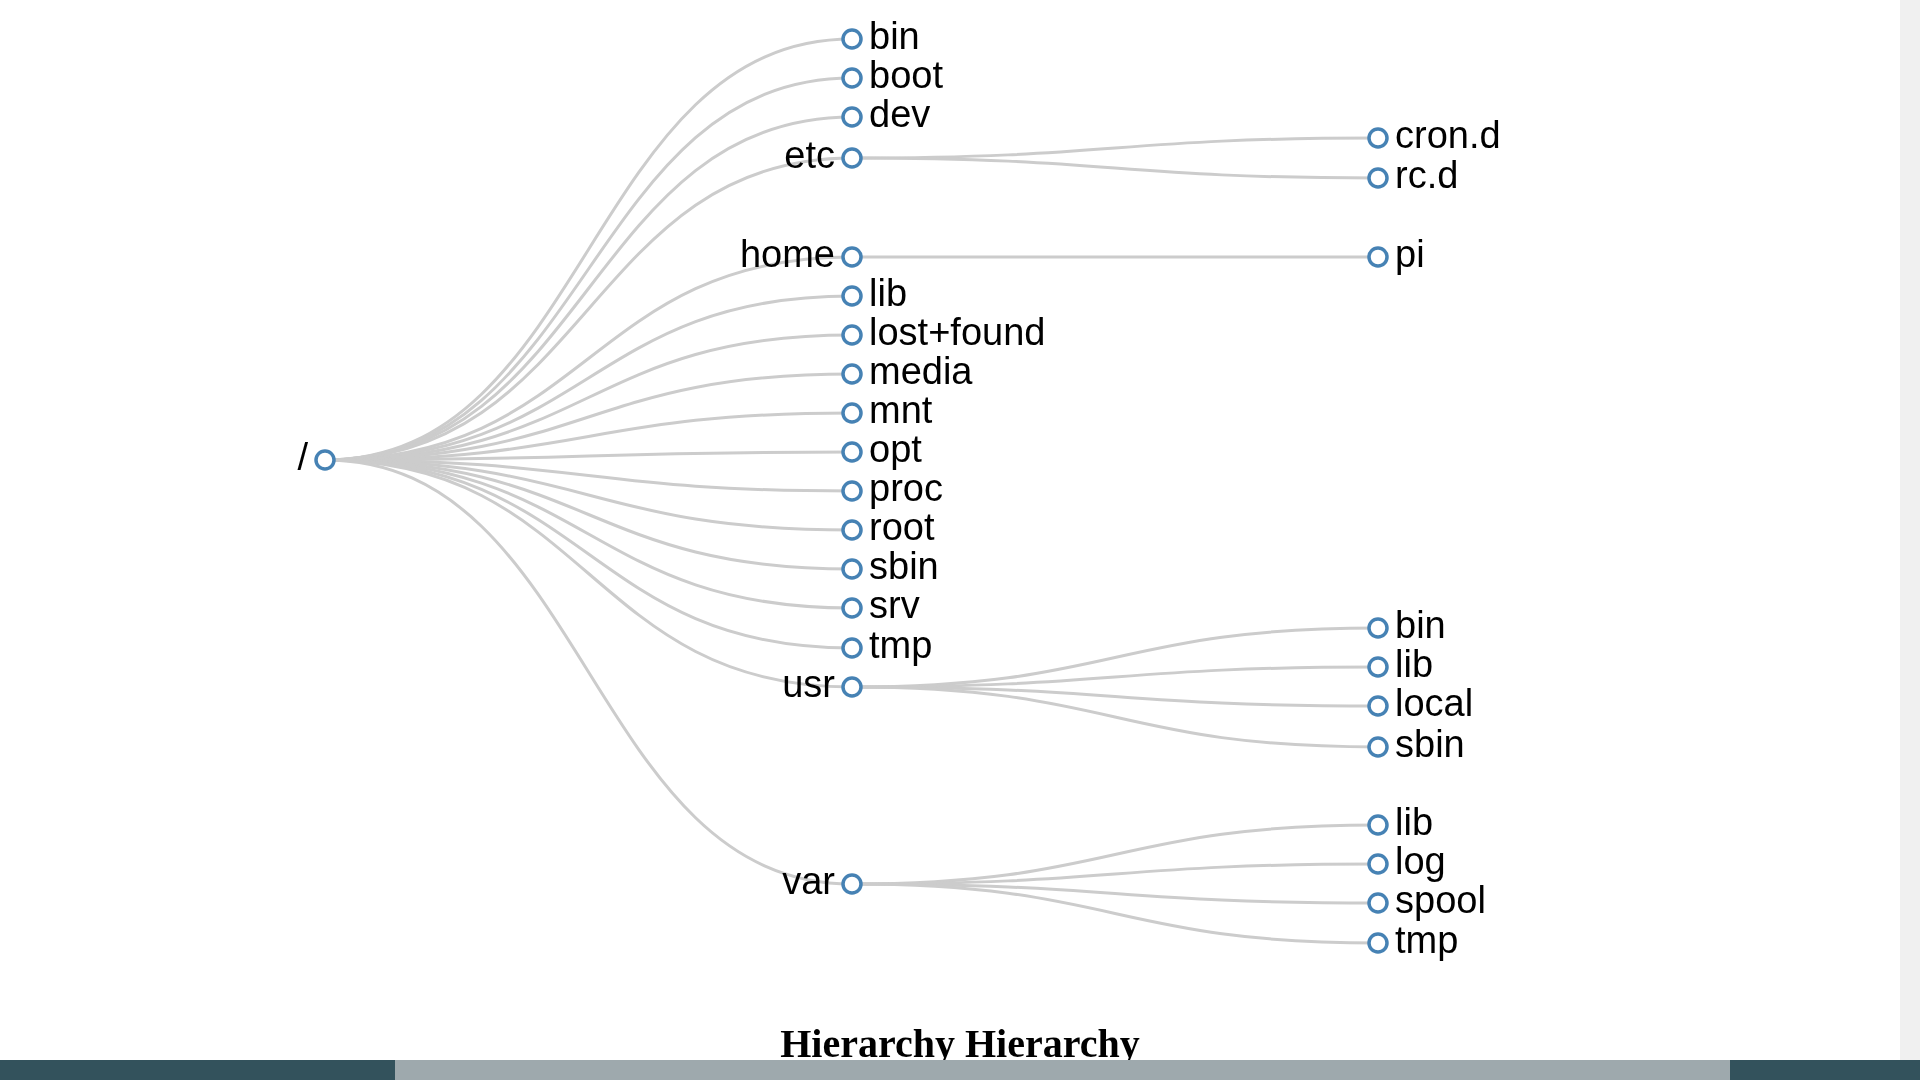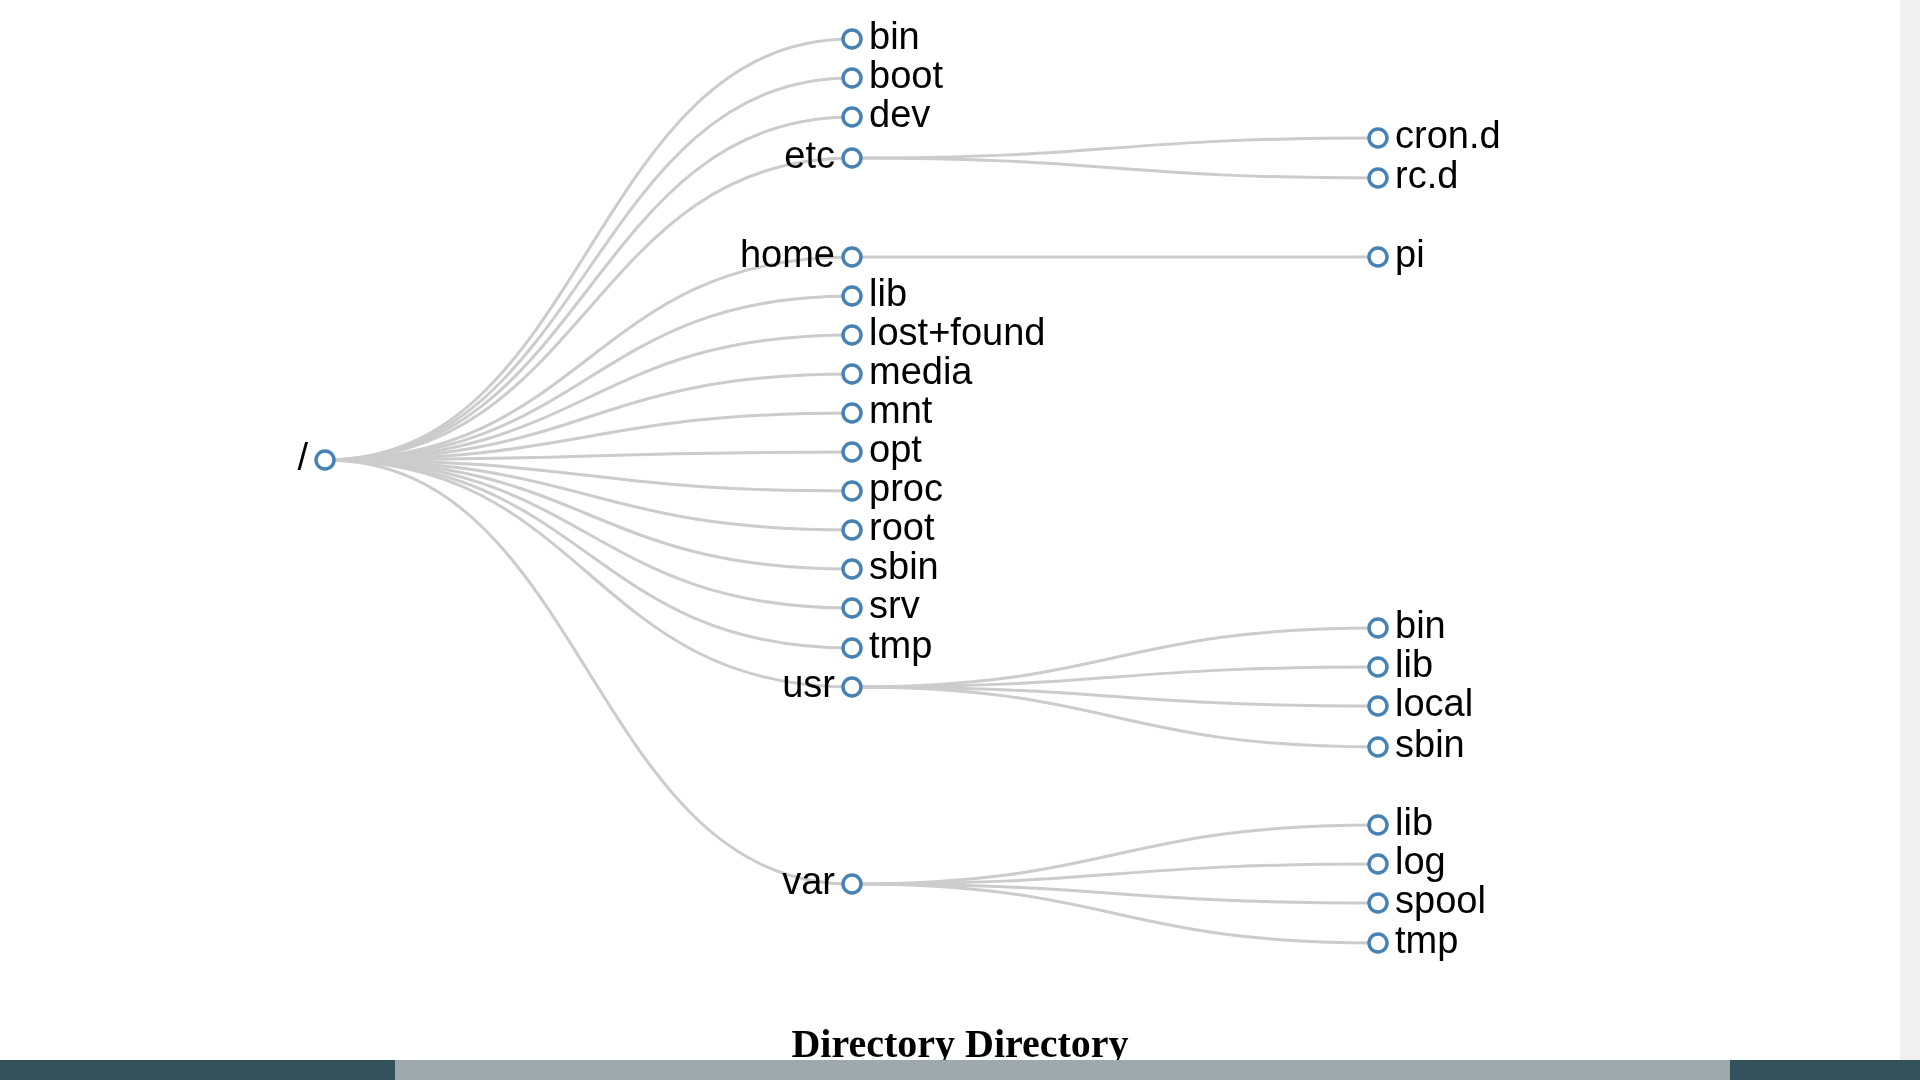--- a/index.html
+++ b/index.html
@@ -156,18 +156,18 @@
       </g>
       <g class="node" transform="translate(1378,903)">
         <circle r="9"></circle>
         <text x="17" y="0" text-anchor="start">spool</text>
       </g>
       <g class="node" transform="translate(1378,943)">
         <circle r="9"></circle>
         <text x="17" y="0" text-anchor="start">tmp</text>
       </g>
     </svg>
-  <div id="caption" style="top: 1020px;">Directory Directory</div>
+  <div id="caption" style="top: 1020px;">Hierarchy Hierarchy</div>
   <div id="scrollbar-track"></div>
   <div id="hscroll" style="background: rgb(51, 82, 92);">
     <div id="hscroll-thumb" style="left: 395px; width: 1335px; background: rgb(158, 169, 173);"></div>
   </div>
 </div>
 
 </body></html>

